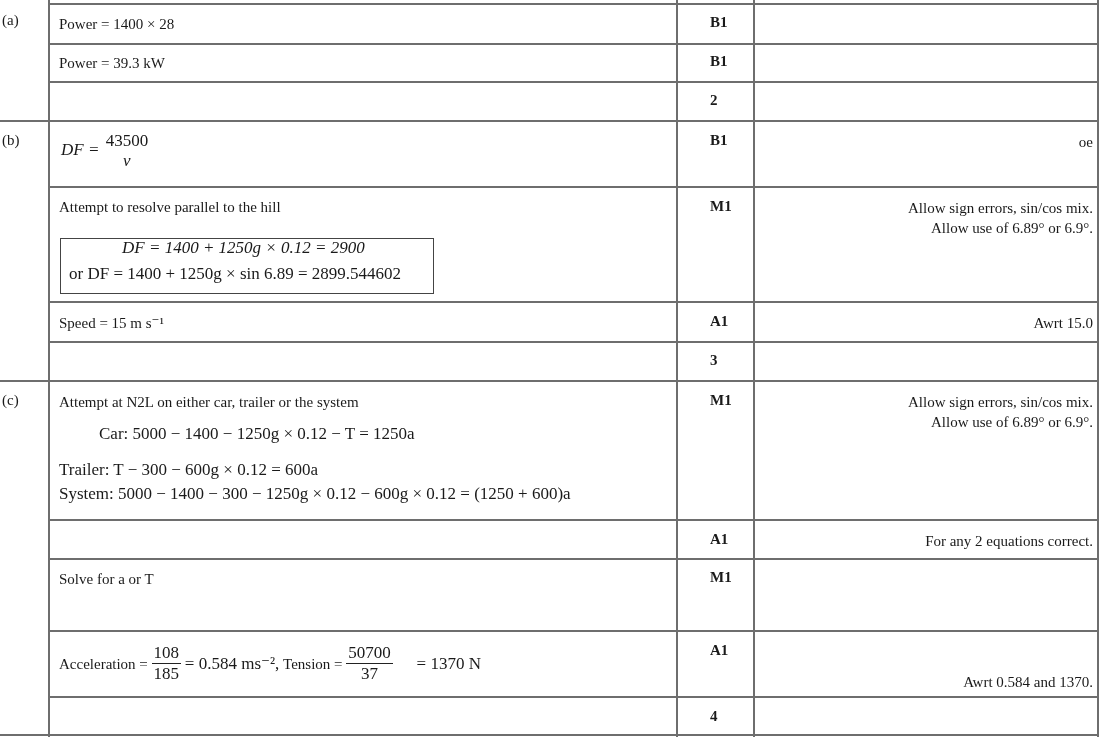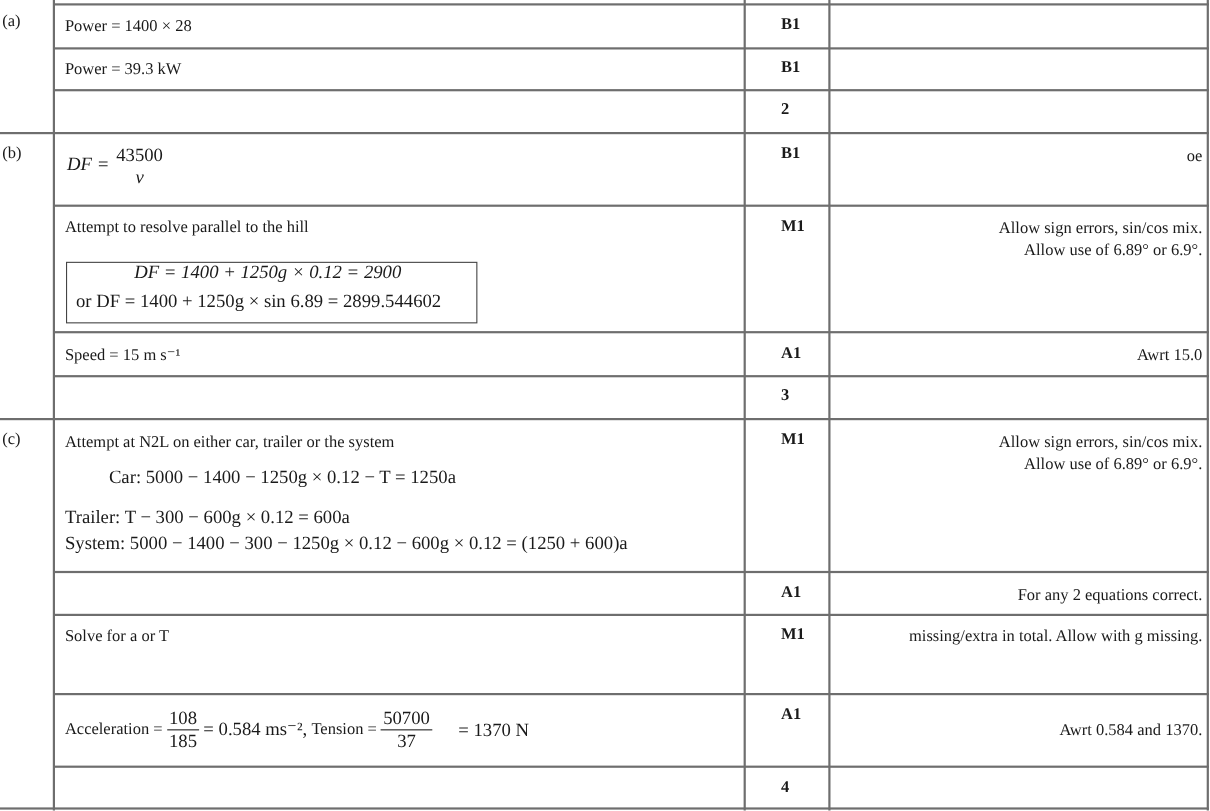--- a/index.html
+++ b/index.html
@@ -84,35 +84,34 @@
   <div>Allow sign errors, sin/cos mix.</div>
   <div>Allow use of 6.89° or 6.9°.</div>
 </div>
 
 <div class="mark" style="top:531px;">A1</div>
 <div class="note" style="top:531px;">For any 2 equations correct.</div>
 
 <div class="cell" style="left:59px;top:569px;text-align:center;">Solve for a or T</div>
 <div class="mark" style="top:569px;">M1</div>
 <div class="note" style="top:569px;">
-  <div>missing/extra in total. Allow with g missing.</div>
 </div>
 
 <div class="cell" style="left:59px;top:643px;white-space:nowrap;">
   <span style="vertical-align:middle;">Acceleration =</span>
   <span class="frac">
     <span class="num">108</span>
     <span class="den">185</span>
   </span>
   <span class="math" style="vertical-align:middle;">= 0.584  ms⁻²,</span>
   <span style="vertical-align:middle;">Tension =</span>
   <span class="frac">
     <span class="num">50700</span>
     <span class="den">37</span>
   </span>
   <span class="math" style="vertical-align:middle;margin-left:20px;">= 1370  N</span>
 </div>
 <div class="mark" style="top:642px;">A1</div>
-<div class="note" style="top:654px;">
+<div class="note" style="top:672px;">
   <div>Awrt 0.584 and 1370.</div>
 </div>
 
 <div class="mark" style="top:708px;">4</div>
 
 </body></html>

